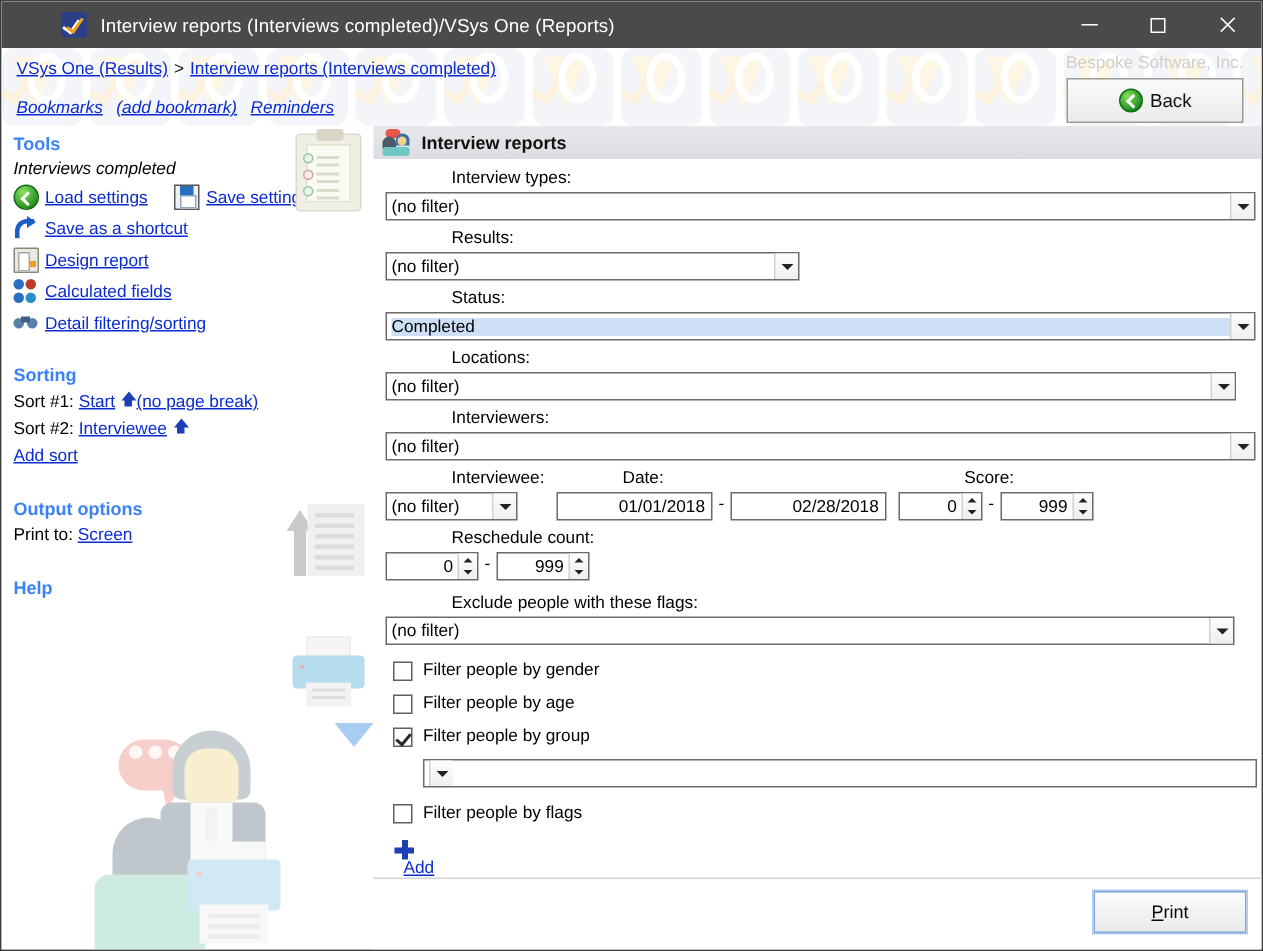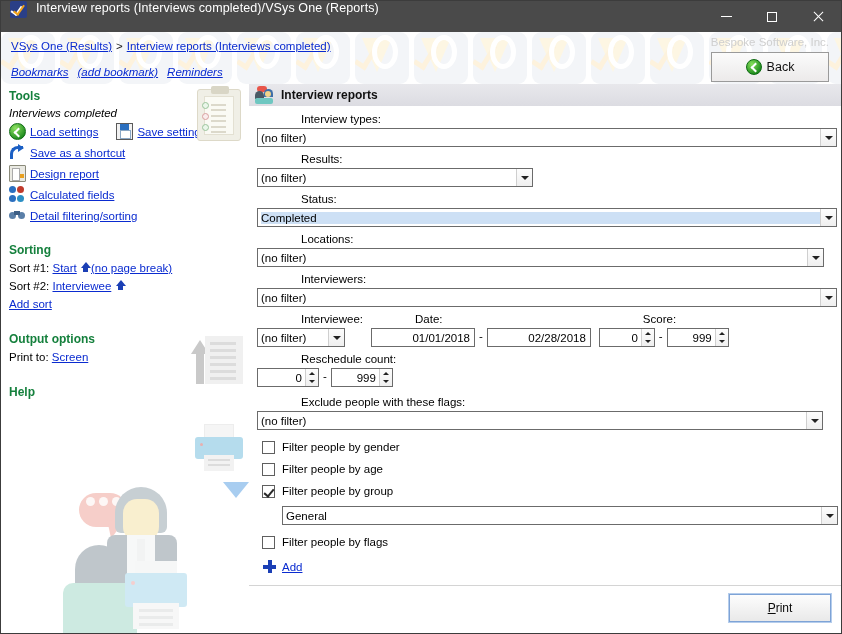--- a/index.html
+++ b/index.html
@@ -15,21 +15,21 @@
     width: 842px; height: 634px;
     border: 1px solid #3c3c3c;
     background: #ffffff;
     overflow: hidden;
   }
 
   
   .titlebar {
     position: absolute; top: 0; left: 0; right: 0; height: 31px;
     background: #4a4a4a;
-    display: flex; 
+    display: flex; align-items: center; padding-left: 31px;
   }
   .tb-icon {
     width: 17px; height: 17px; margin-left: 9px; margin-right: 9px;
     background: #2a3f87; border-radius: 2px;
     position: relative; flex: none;
   }
   .tb-icon::before {
     content: ""; position: absolute; left: 3px; top: 3px;
     width: 5px; height: 9px; border: 2px solid #ffffff;
     border-top: 0; border-left: 0;
@@ -127,21 +127,21 @@
     border: 2px solid #ffffff; border-right: 0; border-top: 0;
     transform: rotate(45deg);
   }
 
   
   .sidebar {
     position: absolute; left: 0; top: 83px; width: 248px; bottom: 0;
     background: #ffffff; overflow: hidden;
   }
   .sb-h {
-    font-size: 12px; font-weight: bold; color: #15803d;
+    font-size: 12px; font-weight: bold; color: #3b82f6;
     margin: 4px 0 0 8px; line-height: 17px;
   }
   .sb-sub {
     font-size: 11.5px; font-style: italic; color: #000;
     margin: 0 0 0 8px; line-height: 16px;
   }
   .sb-row {
     display: flex; align-items: center; margin-left: 8px;
     height: 21px; white-space: nowrap;
   }
@@ -298,21 +298,21 @@
     width: 13px; height: 13px; background:#fff; border:1px solid #5f5f5f;
     position:relative; flex:none; cursor:default;
   }
   .cbox.checked::after {
     content:""; position:absolute; left:3px; top:1px; width:4px; height:8px;
     border: 2px solid #2a2a2a; border-top:0; border-left:0;
     transform: rotate(40deg);
   }
   .cblabel { font-size: 11.5px; color:#000; margin-left: 7px; }
 
-  .addrow { display:flex; align-items:center; margin-left: 6px; margin-top: 7px; }
+  .addrow { display:flex; margin-left: 6px; margin-top: 7px; flex-direction: column; }
   .plus { position:relative; width:13px; height:13px; flex:none; }
   .plus::before { content:""; position:absolute; left:0; top:5px; width:13px; height:4px; background:#1b3fb5; }
   .plus::after  { content:""; position:absolute; left:5px; top:0; width:4px; height:13px; background:#1b3fb5; }
   .addlink { font-size: 11.5px; color:#0a2bd0; text-decoration: underline; margin-left: 6px; cursor:default; }
 
   .footer {
     position:absolute; left:0; right:0; bottom:0; height: 48px;
     border-top: 1px solid #d4d4d4; background:#ffffff;
   }
   .printbtn {
@@ -703,21 +703,20 @@
         <span class="cblabel">Filter people by age</span>
       </div>
 
       <div class="cbrow">
         <span class="cbox checked"></span>
         <span class="cblabel">Filter people by group</span>
       </div>
 
       <div style="margin-left:25px; margin-top:4px">
         <div class="combo" style="width:556px">
-          <span class="cval">General</span>
           <span class="carr"></span>
         </div>
       </div>
 
       <div class="cbrow" style="margin-top:6px">
         <span class="cbox"></span>
         <span class="cblabel">Filter people by flags</span>
       </div>
 
       <div class="addrow">

